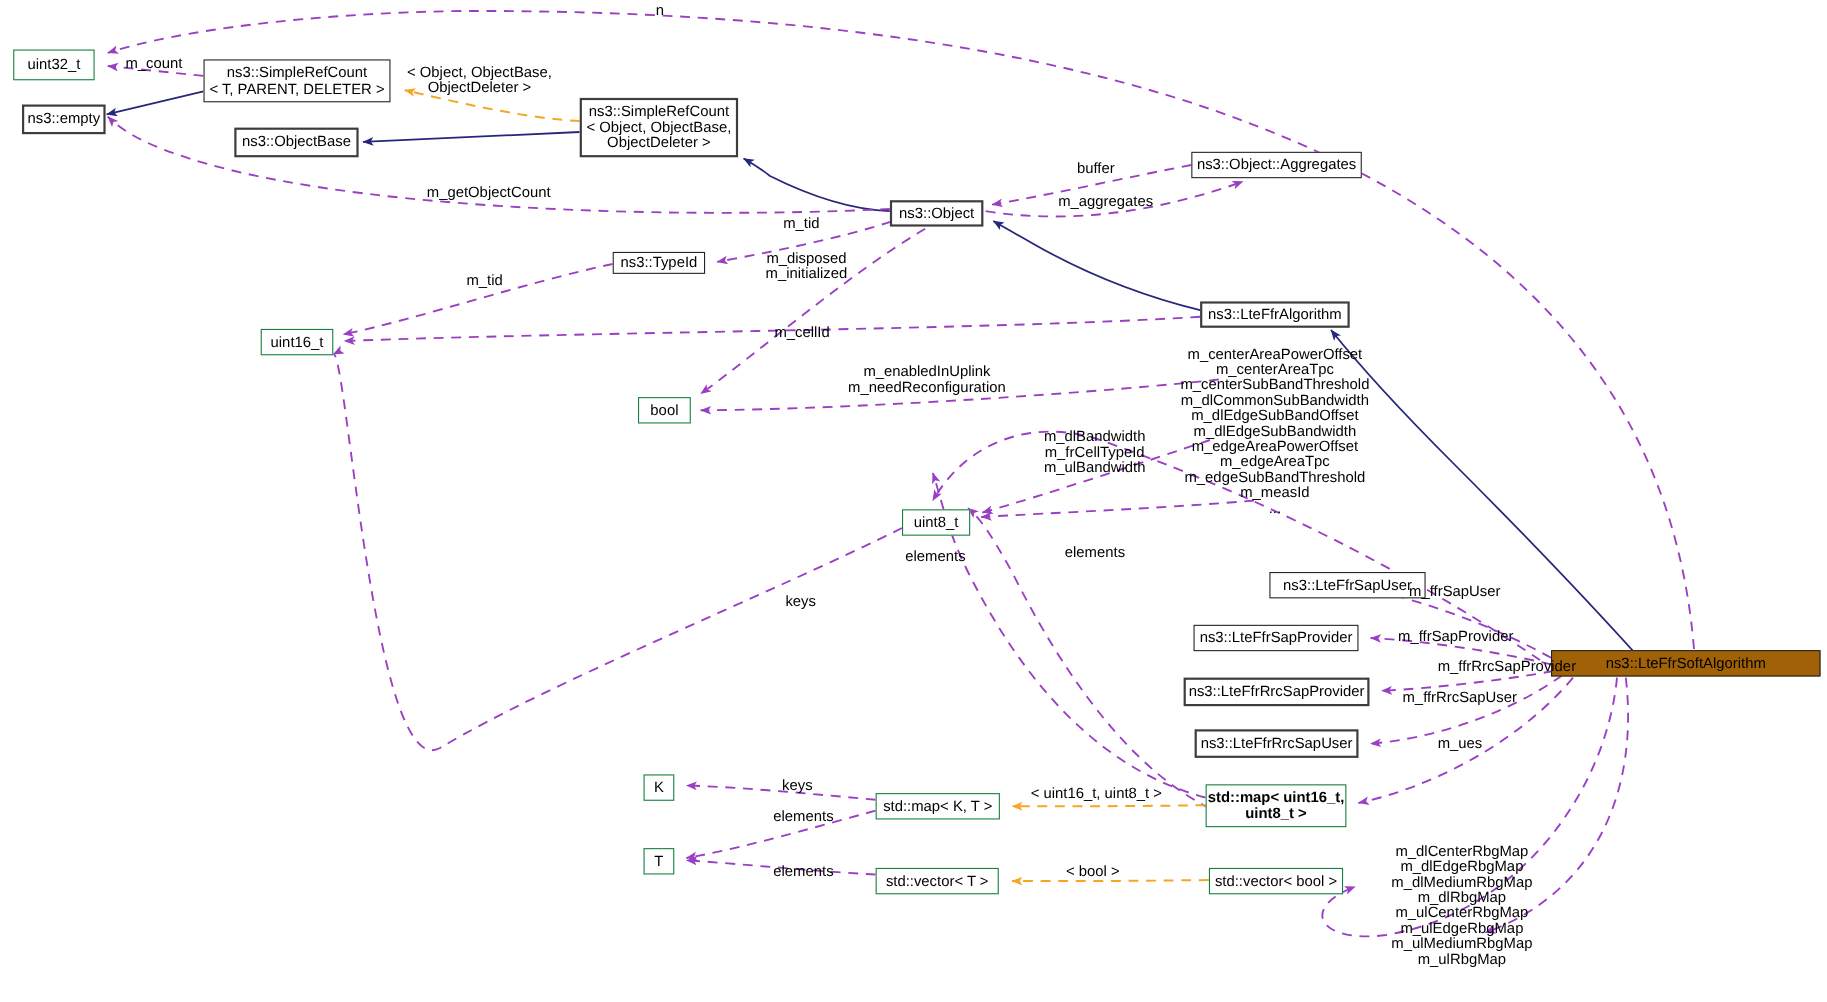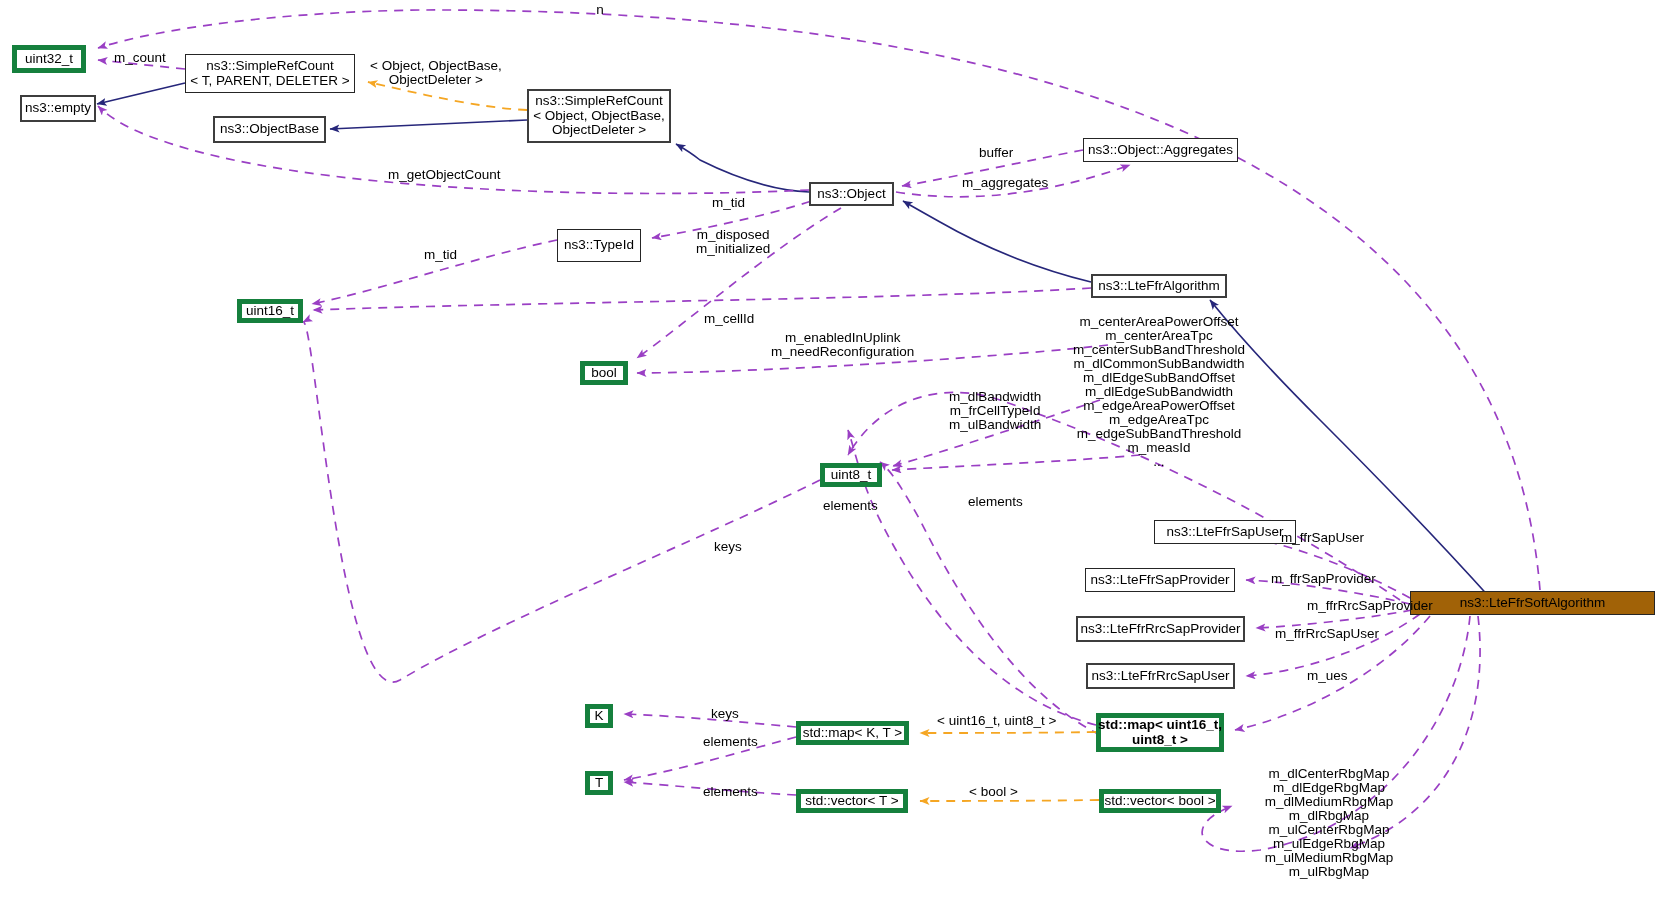--- a/index.html
+++ b/index.html
@@ -19,21 +19,21 @@
     justify-content:center;
     text-align:center;
     font-size:13.5px;
     line-height:14.5px;
     color:#000;
     background:#ffffff;
     white-space:pre;
     padding:2px 5px;
   }
   
-  .n-light{border:5px solid #15803d;}
+  .n-light{border:1px solid #15803d;}
   
   .n-dark{border:1px solid #252525;}
   
   .n-bold{border:2px solid #3d3d3d;}
   
   .n-focus{border:1px solid #252525;background:#a16207;}
 
   .lbl{
     position:absolute;
     font-size:13.5px;
@@ -111,21 +111,21 @@
       <div class="node n-light" style="left: 12px; top: 45px; width: 74px; height: 28px;">uint32_t</div>
       <div class="node n-dark" style="left: 185px; top: 54px; width: 170px; height: 39px;">ns3::SimpleRefCount
 &lt; T, PARENT, DELETER &gt;</div>
       <div class="node n-bold" style="left: 20px; top: 95px; width: 76px; height: 27px;">ns3::empty</div>
       <div class="node n-bold" style="left: 527px; top: 89px; width: 144px; height: 54px;">ns3::SimpleRefCount
 &lt; Object, ObjectBase,
 ObjectDeleter &gt;</div>
       <div class="node n-bold" style="left: 213px; top: 116px; width: 113px; height: 27px;">ns3::ObjectBase</div>
       <div class="node n-dark" style="left: 1083px; top: 138px; width: 155px; height: 24px;">ns3::Object::Aggregates</div>
       <div class="node n-bold" style="left: 809px; top: 182px; width: 85px; height: 24px;">ns3::Object</div>
-      <div class="node n-dark" style="left: 557px; top: 229px; width: 84px; height: 33px;">ns3::TypeId</div>
+      <div class="node n-dark" style="left: 557px; top: 229px; width: 84px; height: 20px;">ns3::TypeId</div>
       <div class="node n-bold" style="left: 1091px; top: 274px; width: 136px; height: 24px;">ns3::LteFfrAlgorithm</div>
       <div class="node n-light" style="left: 237px; top: 299px; width: 66px; height: 24px;">uint16_t</div>
       <div class="node n-light" style="left: 580px; top: 361px; width: 48px; height: 24px;">bool</div>
       <div class="node n-light" style="left: 820px; top: 463px; width: 62px; height: 24px;">uint8_t</div>
       <div class="node n-dark" style="left: 1154px; top: 520px; width: 142px; height: 24px;">ns3::LteFfrSapUser</div>
       <div class="node n-dark" style="left: 1085px; top: 568px; width: 150px; height: 24px;">ns3::LteFfrSapProvider</div>
       <div class="node n-bold" style="left: 1076px; top: 616px; width: 169px; height: 26px;">ns3::LteFfrRrcSapProvider</div>
       <div class="node n-bold" style="left: 1086px; top: 663px; width: 149px; height: 26px;">ns3::LteFfrRrcSapUser</div>
       <div class="node n-focus" style="left: 1410px; top: 591px; width: 245px; height: 24px;">ns3::LteFfrSoftAlgorithm</div>
       <div class="node n-light" style="left: 585px; top: 704px; width: 28px; height: 24px;">K</div>
@@ -141,21 +141,21 @@
       <div class="lbl" style="left: 114px; top: 51px;">m_count</div>
       <div class="lbl" style="left: 370px; top: 59px;">&lt; Object, ObjectBase,
 ObjectDeleter &gt;</div>
       <div class="lbl" style="left: 388px; top: 168px;">m_getObjectCount</div>
       <div class="lbl" style="left: 979px; top: 146px;">buffer</div>
       <div class="lbl" style="left: 962px; top: 176px;">m_aggregates</div>
       <div class="lbl" style="left: 712px; top: 196px;">m_tid</div>
       <div class="lbl" style="left: 696px; top: 228px;">m_disposed
 m_initialized</div>
       <div class="lbl" style="left: 424px; top: 248px;">m_tid</div>
-      <div class="lbl" style="left: 704px; top: 295px; margin-top: 17px;">m_cellId</div>
+      <div class="lbl" style="left: 704px; top: 295px;">m_cellId</div>
       <div class="lbl" style="left: 771px; top: 331px;">m_enabledInUplink
 m_needReconfiguration</div>
       <div class="lbl c" style="left: 1159px; top: 315px;">m_centerAreaPowerOffset
 m_centerAreaTpc
 m_centerSubBandThreshold
 m_dlCommonSubBandwidth
 m_dlEdgeSubBandOffset
 m_dlEdgeSubBandwidth
 m_edgeAreaPowerOffset
 m_edgeAreaTpc

